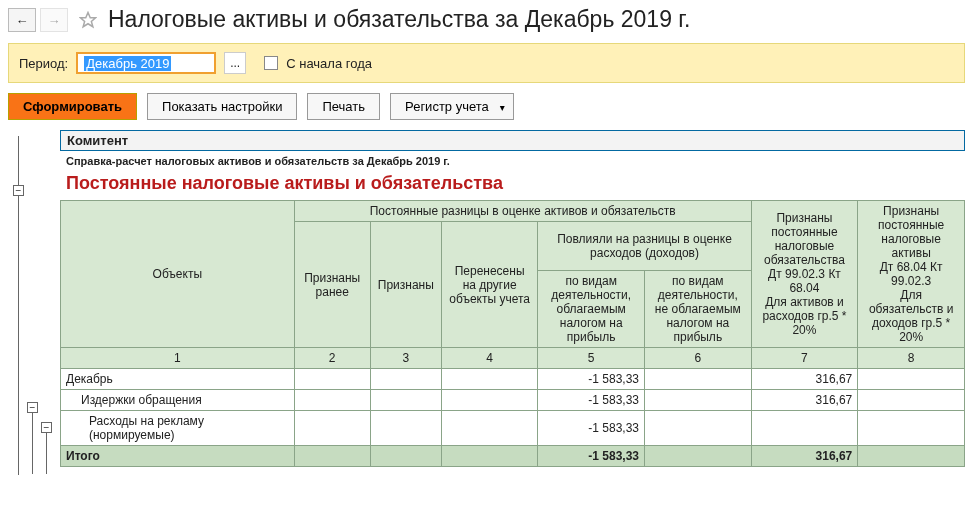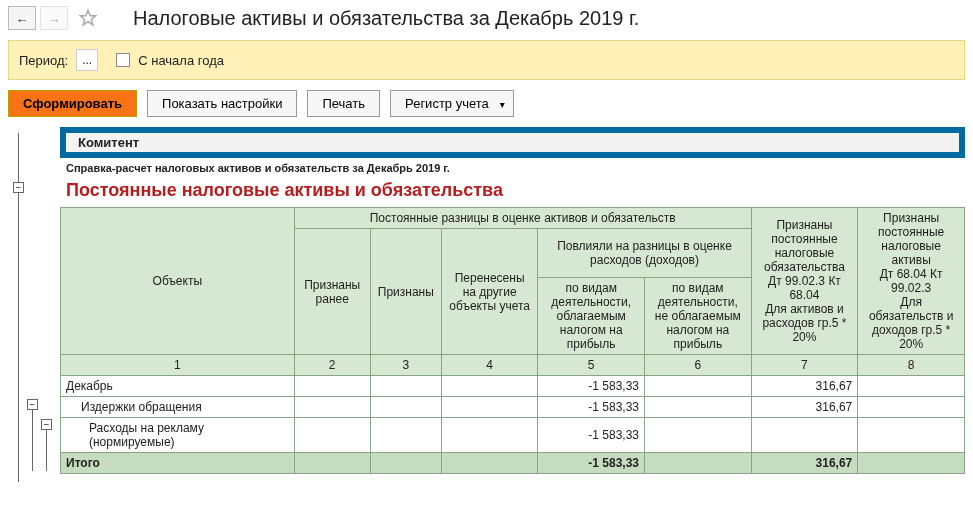--- a/index.html
+++ b/index.html
@@ -29,25 +29,24 @@
   .nav-btn.disabled { opacity: 0.4; cursor: default; }
   .star-icon {
     width: 20px; height: 20px;
     margin: 0 6px;
     display: inline-flex;
     align-items: center;
     justify-content: center;
     color: #aaa;
   }
   .page-title {
-    font-size: 20px;
+    font-size: 23px;
     font-weight: normal;
     display: inline-flex;
     align-items: center;
-    margin-left: 25px;
   }
   .period-bar {
     background: #fff1b8;
     border: 1px solid #e6d87a;
     padding: 8px 10px;
     display: flex;
     align-items: center;
     gap: 8px;
     margin: 4px 8px 0 8px;
   }
@@ -139,22 +138,22 @@
     border: 1px solid #666;
     background: #fff;
     font-size: 10px;
     line-height: 9px;
     text-align: center;
     cursor: pointer;
   }
   .report-body { flex: 1; }
   .org-row {
     background: #f3f3f3;
-    border: 6px solid #0369a1;
-    padding: 2px 12px;
+    border: 1px solid #0369a1;
+    padding: 2px 6px;
     font-weight: bold;
     font-size: 13px;
   }
   .report-title {
     font-size: 11px;
     font-weight: bold;
     padding: 4px 6px 2px 6px;
   }
   .section-title {
     font-size: 18px;
@@ -200,20 +199,23 @@
   <span class="star-icon">
     <svg width="18" height="18" viewBox="0 0 24 24" fill="none" stroke="#aaa" stroke-width="2">
       <polygon points="12,2 15,9 22,9 16.5,14 18.5,21 12,17 5.5,21 7.5,14 2,9 9,9"></polygon>
     </svg>
   </span>
   <span class="page-title">Налоговые активы и обязательства за Декабрь 2019 г.</span>
 </div>
 
 <div class="period-bar">
   <span class="period-label">Период:</span>
+  <div class="period-input">
+    <span>Декабрь 2019</span>
+  </div>
   <div class="pick-btn">...</div>
   <span class="checkbox"></span>
   <span class="chk-label">С начала года</span>
 </div>
 
 <div class="action-bar">
   <button class="btn btn-primary">Сформировать</button>
   <button class="btn">Показать настройки</button>
   <button class="btn">Печать</button>
   <button class="btn btn-drop">Регистр учета</button>

